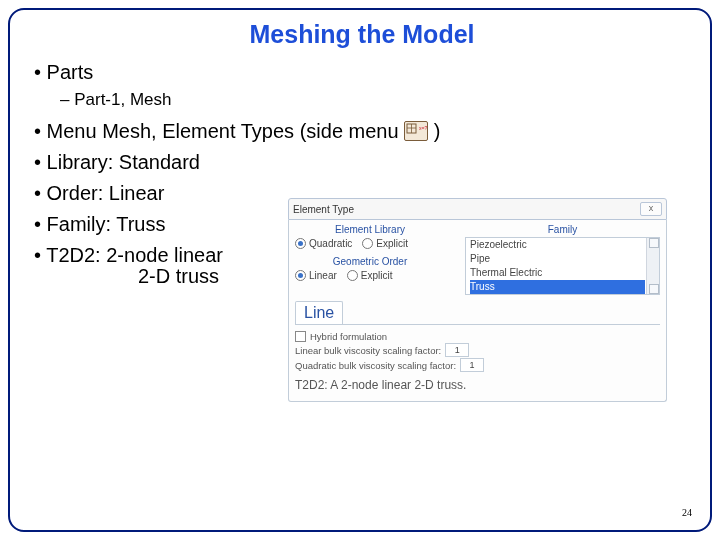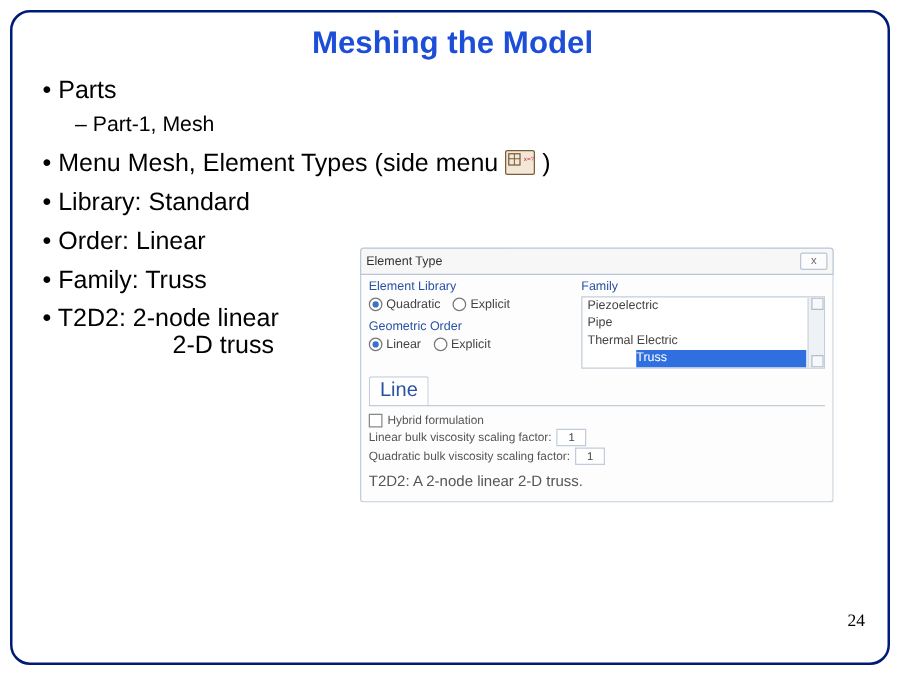--- a/index.html
+++ b/index.html
@@ -30,22 +30,22 @@
     color:#000;
     line-height:1.15;
   }
   .b1{margin:8px 0 6px 0;}
   .b1::before{content:"• ";}
   .b2{margin:6px 0 10px 26px;font-size:17px;}
   .b2::before{content:"– ";}
   .indent2{display:block;margin-left:104px;margin-top:-2px;}
   .page-num{
     position:absolute;
-    right:18px;bottom:24px;
-    font-size:14px;color:#000;
+    right:18px;bottom:12px;
+    font-size:10px;color:#000;
     font-family:"Comic Sans MS",cursive;
   }
   
   .tool-icon{
     display:inline-block;width:22px;height:18px;vertical-align:-3px;
     border:1px solid #7a5c3a;background:#f3e8d8;border-radius:2px;
   }
   .tool-icon svg{display:block;}
   
   .dlg{
@@ -65,27 +65,27 @@
   }
   .dlg-x{width:20px;height:12px;border:1px solid #b9c6d8;background:#fcfcfc;
     border-radius:2px;text-align:center;font-size:9px;line-height:11px;color:#666;}
   .dlg-body{
     border:1px solid #c2cdd9;border-top:none;background:#fdfdfd;
     height:182px;padding:4px 6px;box-sizing:border-box;
     border-radius:0 0 3px 3px;
   }
   .dlg-row{display:flex;gap:20px;margin-bottom:6px;}
   .dlg-col{flex:1;}
-  .dlg-label{color:#2952a3;font-size:10px;margin-bottom:2px;}
+  .dlg-label{color:#2952a3;font-size:10px;margin-bottom:2px;text-align:center;}
   .radio{display:flex;align-items:center;gap:3px;font-size:10px;color:#444;margin:1px 0;}
   .radio i{width:9px;height:9px;border:1px solid #777;border-radius:50%;display:inline-block;position:relative;background:#fff;}
   .radio.checked i::after{content:"";position:absolute;left:2px;top:2px;width:5px;height:5px;background:#3a72c8;border-radius:50%;}
   .family-box{border:1px solid #c2cdd9;height:56px;overflow:hidden;position:relative;background:#fff;}
   .family-list{font-size:10px;line-height:14px;color:#444;padding:0 14px 0 4px;}
-  .family-list .sel{background:#2f6fe0;color:#fff;margin-left:39px;}
+  .family-list .sel{background:#2f6fe0;color:#fff;}
   .family-sb{position:absolute;right:0;top:0;width:12px;height:100%;background:#eef1f5;border-left:1px solid #d0d6df;}
   .family-sb::before,.family-sb::after{content:"";position:absolute;left:2px;width:8px;height:8px;border:1px solid #b3bdc9;background:#f6f8fb;}
   .family-sb::before{top:0;} .family-sb::after{bottom:0;}
   .tabs{margin-top:4px;border-bottom:1px solid #c2cdd9;}
   .tab{display:inline-block;padding:2px 8px;background:#fff;border:1px solid #c2cdd9;border-bottom:none;border-radius:2px 2px 0 0;font-size:16px;color:#2952a3;}
   .ec{margin-top:6px;}
   .ec-title{color:#2952a3;font-size:10px;margin-bottom:2px;}
   .chk{display:flex;align-items:center;gap:4px;font-size:9.5px;color:#555;margin:1px 0;}
   .chk i{width:9px;height:9px;border:1px solid #888;background:#fff;display:inline-block;}
   .chk .num{border:1px solid #c2cdd9;background:#fff;width:22px;height:12px;font-size:9px;text-align:center;line-height:12px;color:#444;}

